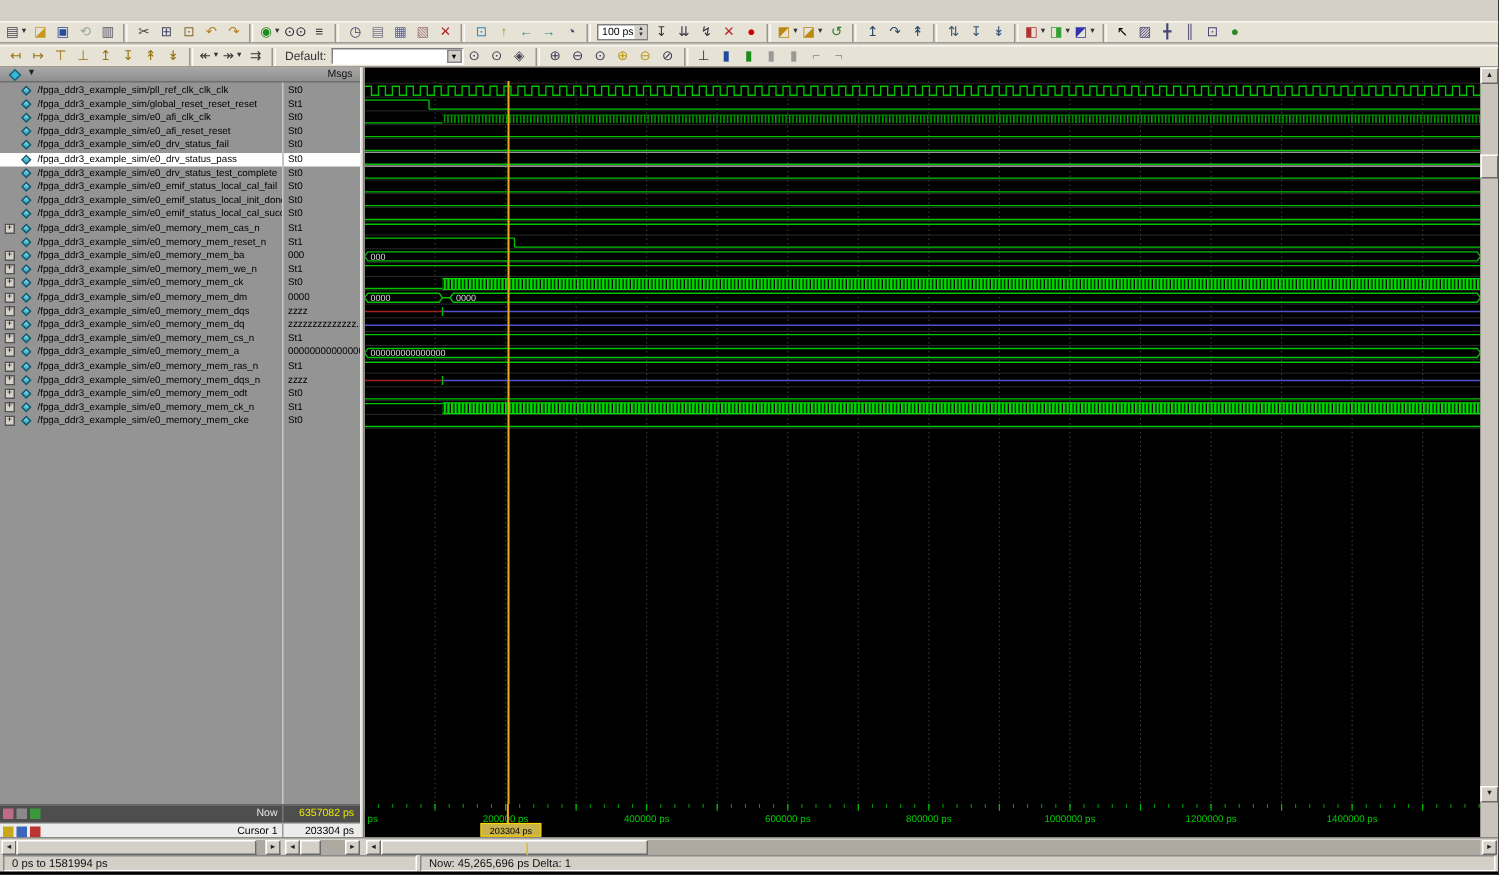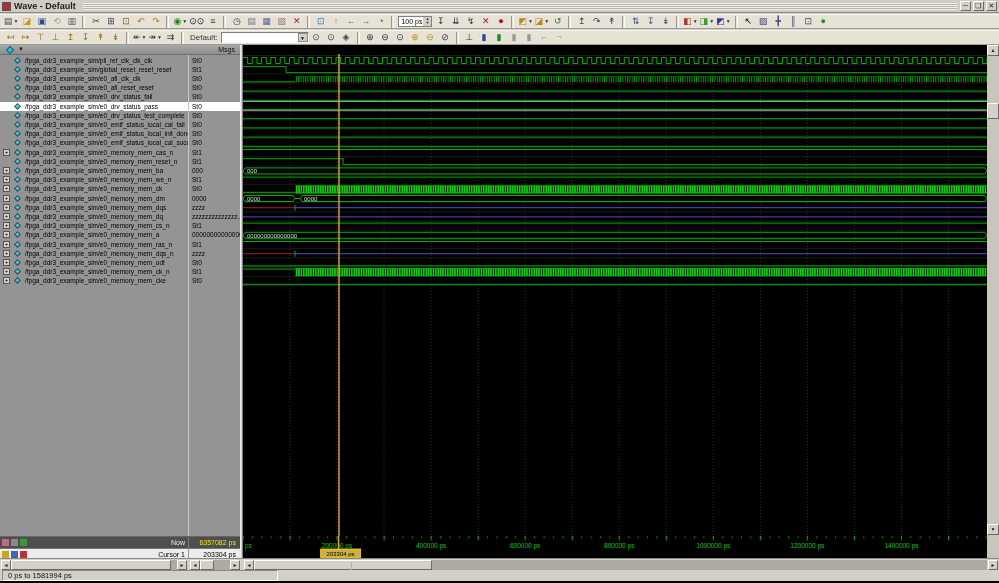--- a/index.html
+++ b/index.html
@@ -58,28 +58,20 @@
   #cursortick{position:absolute;left:96px;top:1px;width:1px;height:8px;background:#e8c000;}
   
   #statusbar{position:absolute;left:0;top:570px;width:818px;height:11px;background:#d4d0c8;}
   .scell{position:absolute;top:0;height:11px;border:1px solid;border-color:#8a8a8a #fff #fff #8a8a8a;font-size:7.5px;line-height:9px;color:#111;padding-left:5px;white-space:nowrap;overflow:hidden;}
   #blackstrip{position:absolute;left:0;top:581px;width:999px;height:2px;background:#000;}
 </style>
 </head>
 <body>
 
 <div id="win">
-  <div id="titlebar">
-    <div id="title-icon"></div>
-    <div id="title-text">Wave - Default</div>
-    <div id="title-stripes"></div>
-    <div class="winbtn">─</div>
-    <div class="winbtn">❏</div>
-    <div class="winbtn">✕</div>
-  </div>
 
   <div id="tb1" class="toolbar">
       <div class="tbtn">
         <span style="color: rgb(68, 68, 85);">▤</span>
         <span class="dd">▼</span>
       </div>
       <div class="tbtn">
         <span style="color: rgb(200, 153, 29);">◪</span>
       </div>
       <div class="tbtn">
@@ -784,15 +776,16 @@
     <div class="hs-track" style="left:254px;width:733px;">
       <div class="hs-thumb" style="left:0;width:178px;">
         <div id="cursortick"></div>
       </div>
     </div>
     <div class="hs-btn" style="left:988px;">►</div>
   </div>
 
   <div id="statusbar">
     <div class="scell" style="left:2px;width:276px;">0 ps to 1581994 ps</div>
+    <div class="scell" style="left:280px;width:717px;">Now: 45,265,696 ps  Delta: 1</div>
   </div>
   <div id="blackstrip"></div>
 </div>
 
 </body></html>

